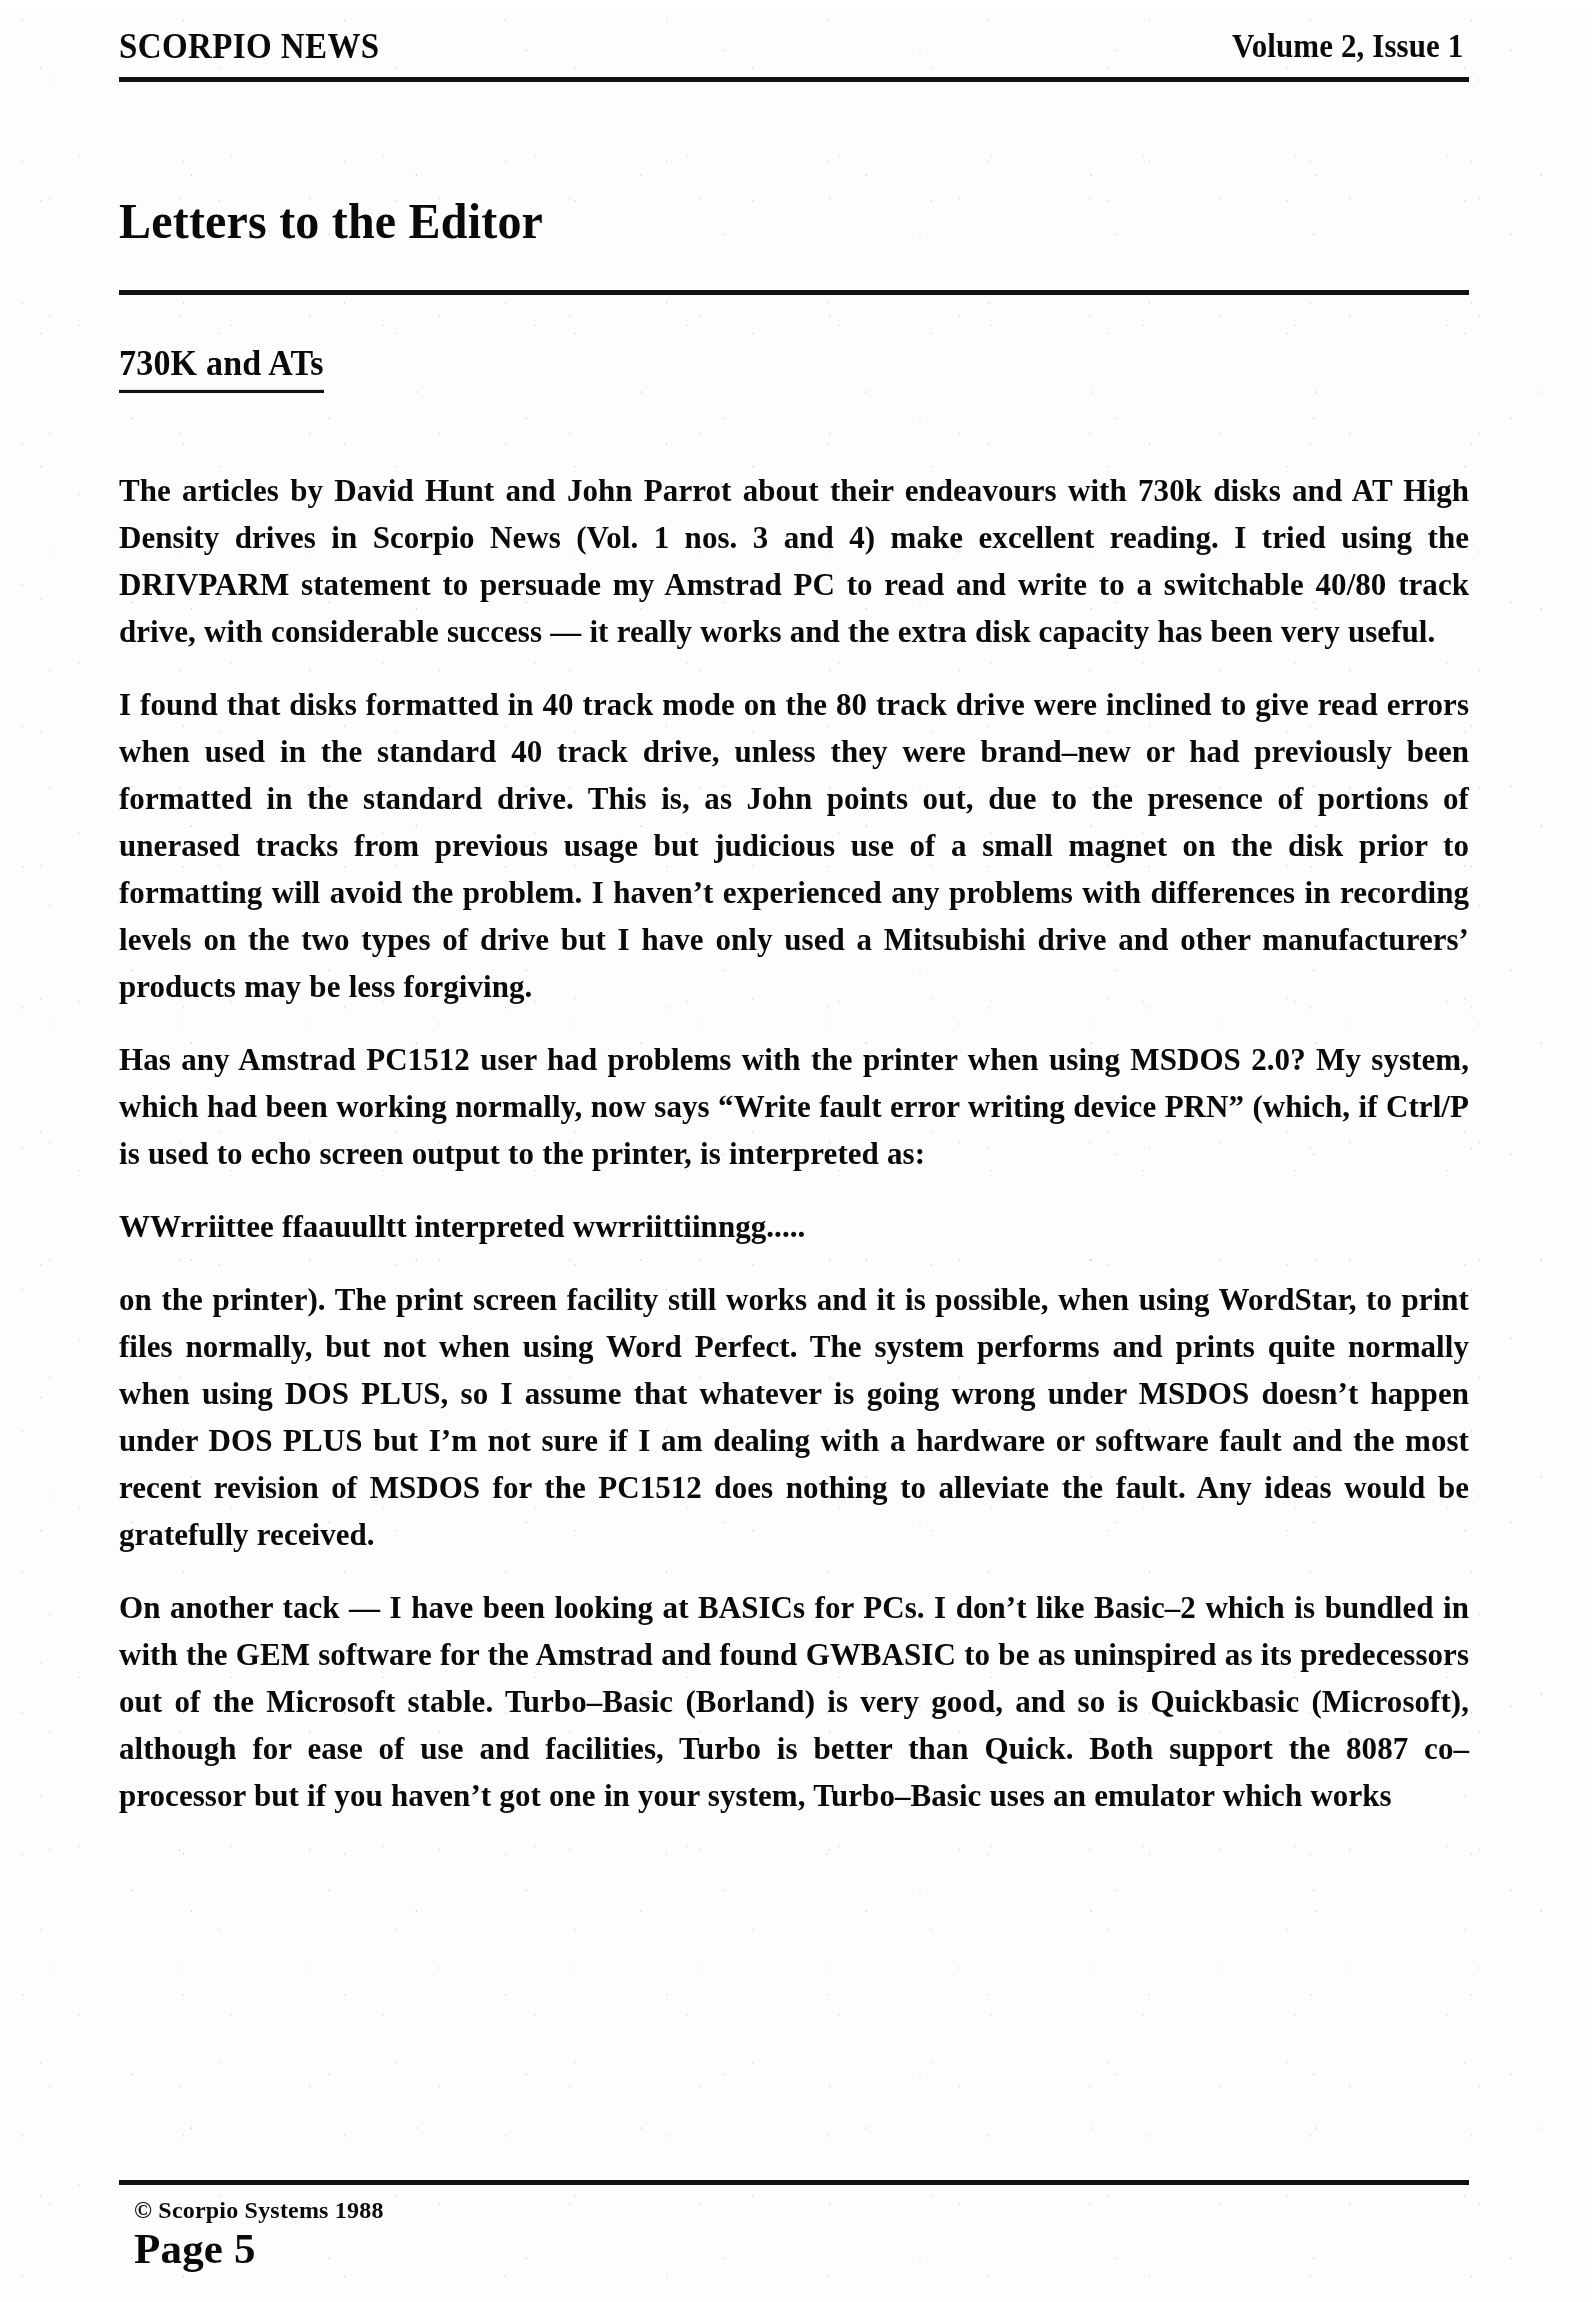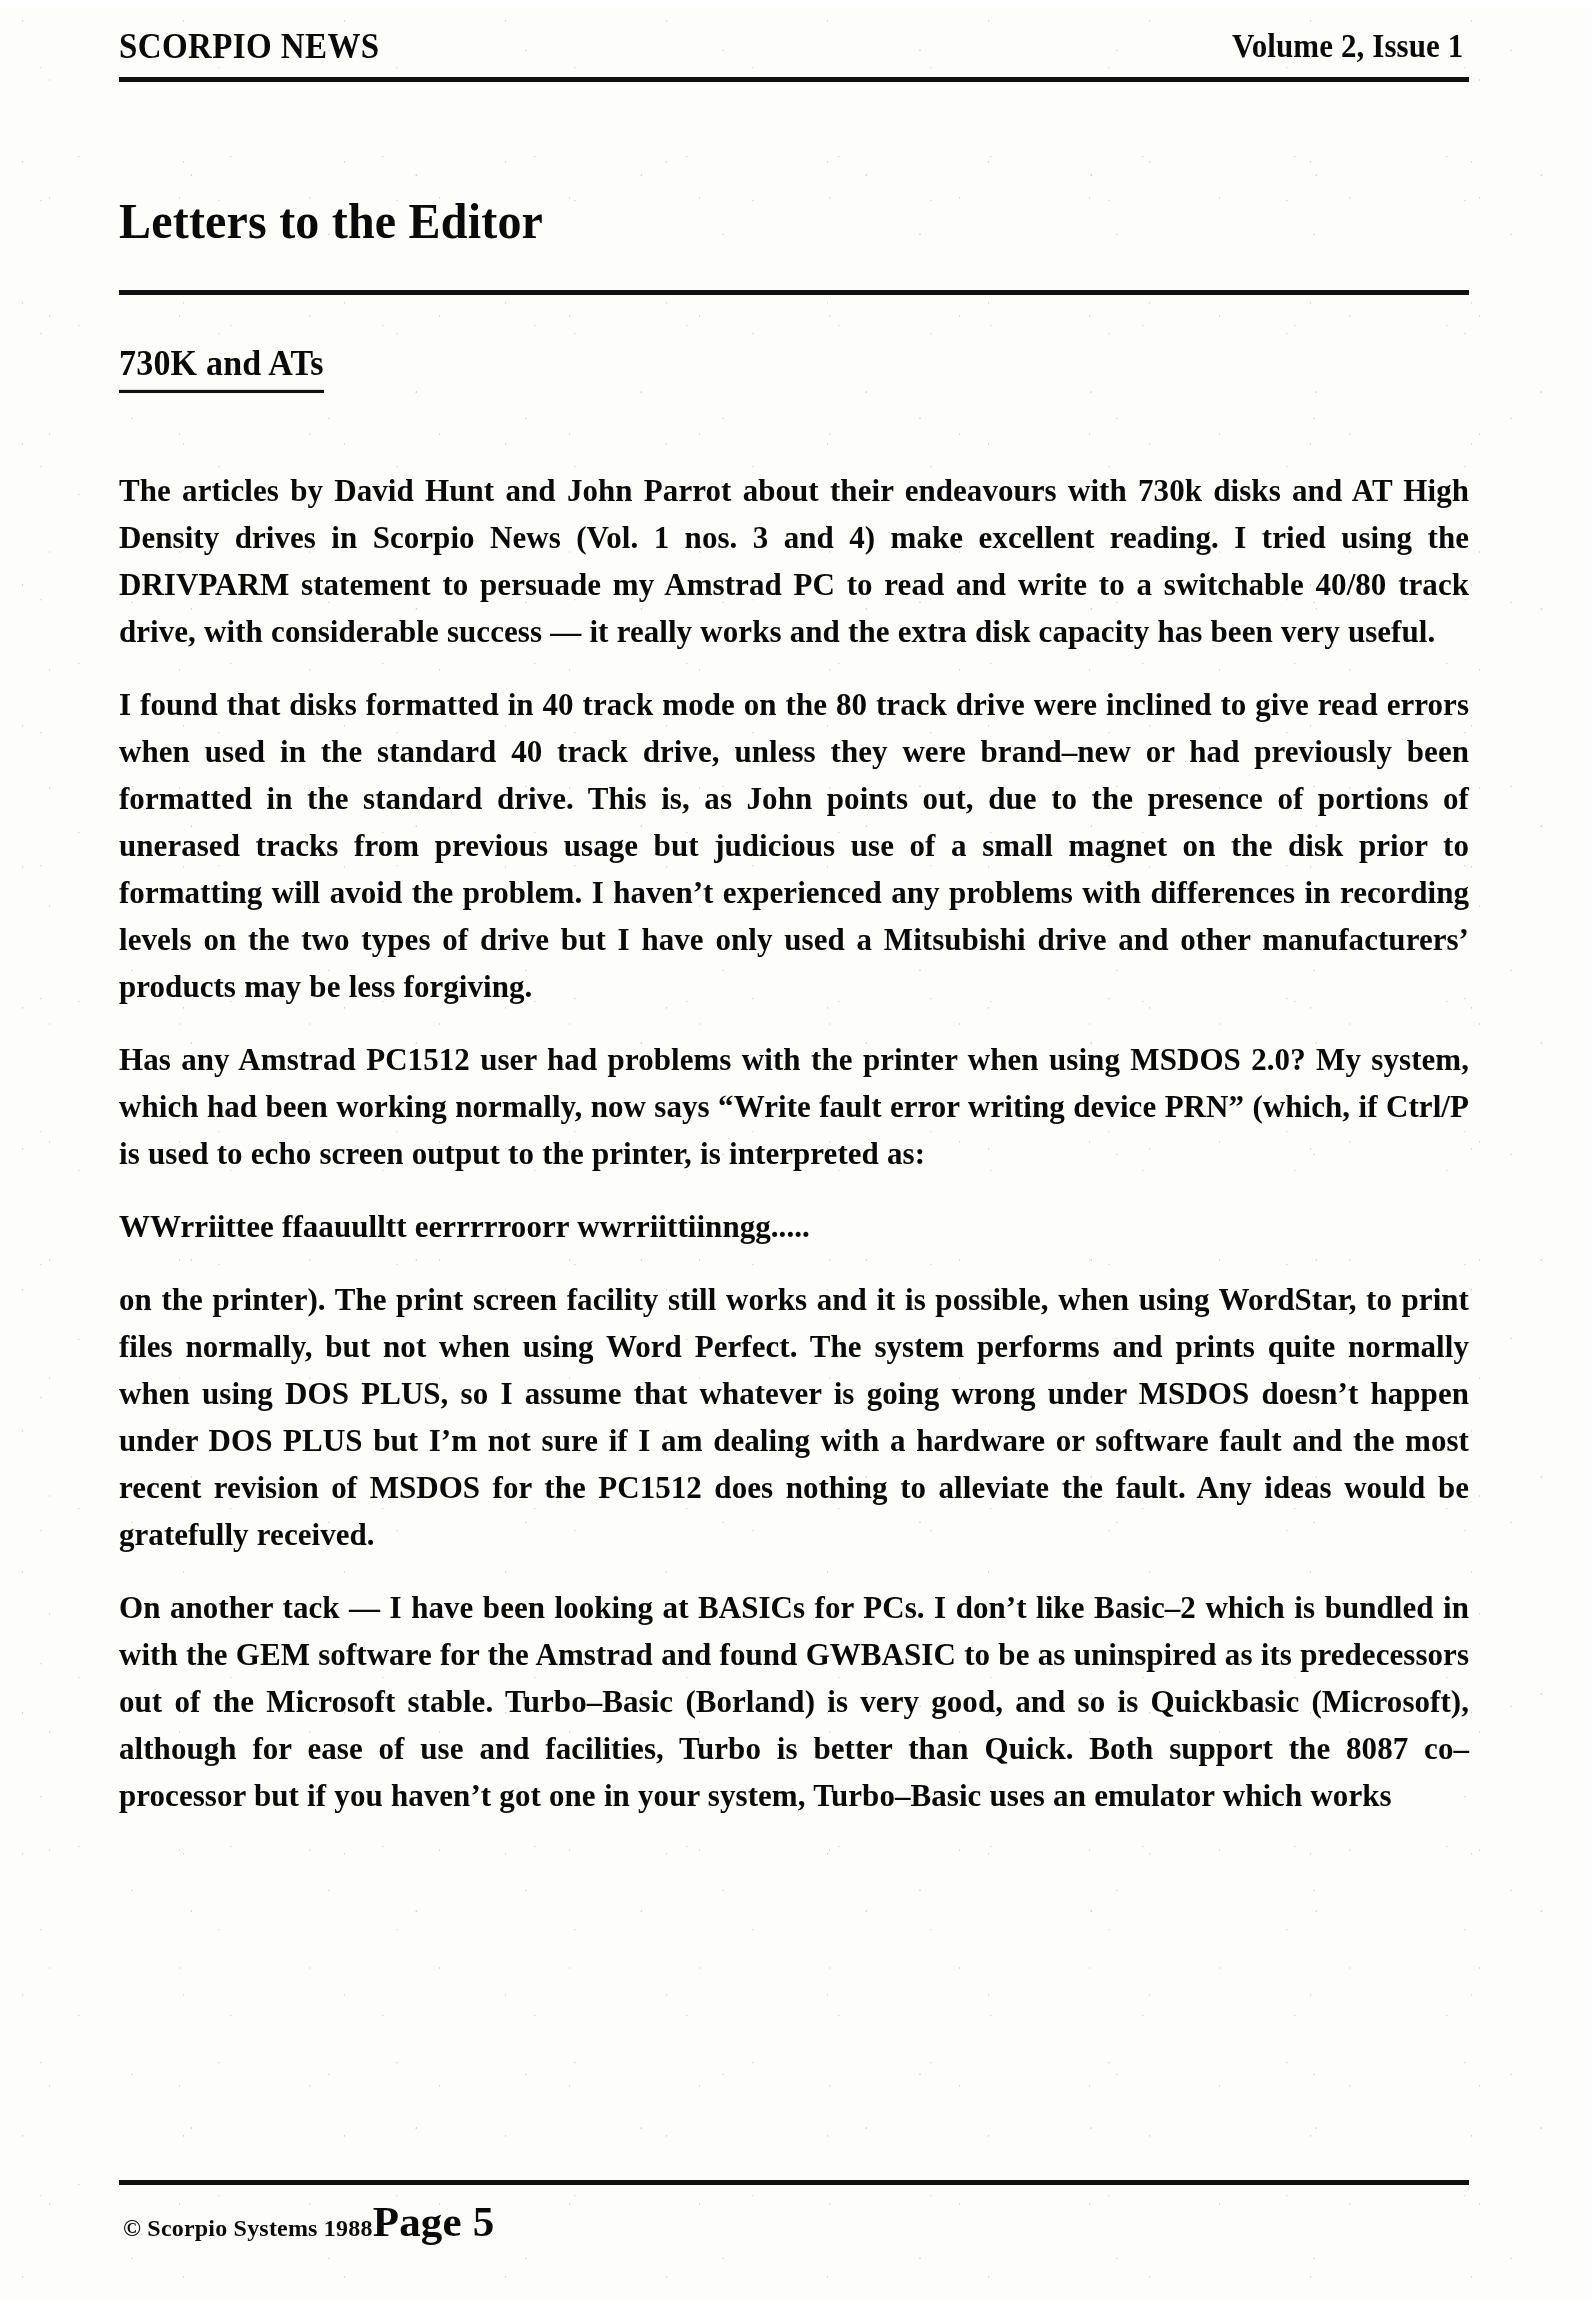--- a/index.html
+++ b/index.html
@@ -144,25 +144,26 @@
     position: absolute;
     left: 0;
     top: 2172px;
     width: 1350px;
     height: 4.7px;
     background: #111;
   }
 
   .footer {
     position: absolute;
-    left: 4px;
+    left: 15px;
     top: 2189px;
     width: 1350px;
     display: flex;
     align-items: baseline;
+    flex-direction: column;
   }
 
   .footer-left {
     font-size: 24px;
     font-weight: 700;
     letter-spacing: 0.2px;
   }
 
   .footer-right {
     font-size: 43px;
@@ -184,21 +185,21 @@
 
     <div class="title">Letters to the Editor</div>
     <div class="rule-title"></div>
 
     <div class="section-heading">730K and ATs</div>
 
     <div class="body-block">
       <p class="para">The articles by David Hunt and John Parrot about their endeavours with 730k disks and AT High Density drives in Scorpio News (Vol. 1 nos. 3 and 4) make excellent reading. I tried using the DRIVPARM statement to persuade my Amstrad PC to read and write to a switchable 40/80 track drive, with considerable success — it really works and the extra disk capacity has been very useful.</p>
       <p class="para">I found that disks formatted in 40 track mode on the 80 track drive were inclined to give read errors when used in the standard 40 track drive, unless they were brand–new or had previously been formatted in the standard drive. This is, as John points out, due to the presence of portions of unerased tracks from previous usage but judicious use of a small magnet on the disk prior to formatting will avoid the problem. I haven’t experienced any problems with differences in recording levels on the two types of drive but I have only used a Mitsubishi drive and other manufacturers’ products may be less forgiving.</p>
       <p class="para">Has any Amstrad PC1512 user had problems with the printer when using MSDOS 2.0? My system, which had been working normally, now says “Write fault error writing device PRN” (which, if Ctrl/P is used to echo screen output to the printer, is interpreted as:</p>
-      <p class="para mono-doubled">WWrriittee ffaauulltt eerrrrroorr wwrriittiinngg.....</p>
+      <p class="para mono-doubled">WWrriittee ffaauulltt interpreted wwrriittiinngg.....</p>
       <p class="para">on the printer). The print screen facility still works and it is possible, when using WordStar, to print files normally, but not when using Word Perfect. The system performs and prints quite normally when using DOS PLUS, so I assume that whatever is going wrong under MSDOS doesn’t happen under DOS PLUS but I’m not sure if I am dealing with a hardware or software fault and the most recent revision of MSDOS for the PC1512 does nothing to alleviate the fault. Any ideas would be gratefully received.</p>
       <p class="para last">On another tack — I have been looking at BASICs for PCs. I don’t like Basic–2 which is bundled in with the GEM software for the Amstrad and found GWBASIC to be as uninspired as its predecessors out of the Microsoft stable. Turbo–Basic (Borland) is very good, and so is Quickbasic (Microsoft), although for ease of use and facilities, Turbo is better than Quick. Both support the 8087 co–processor but if you haven’t got one in your system, Turbo–Basic uses an emulator which works</p>
     </div>
 
     <div class="rule-foot"></div>
     <div class="footer">
       <div class="footer-left">© Scorpio Systems 1988</div>
       <div class="footer-right">Page 5</div>
     </div>
 

